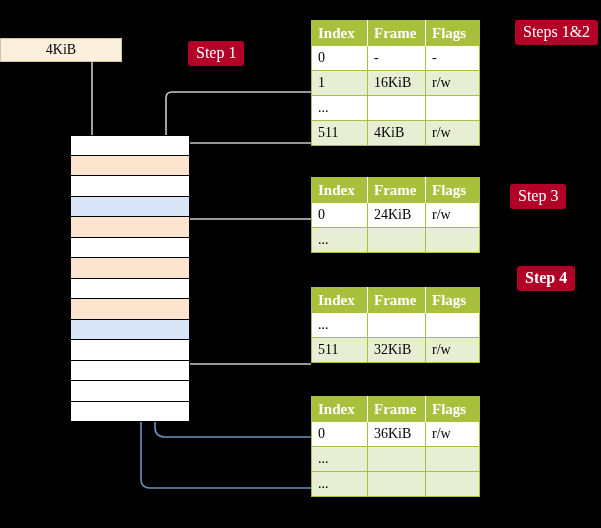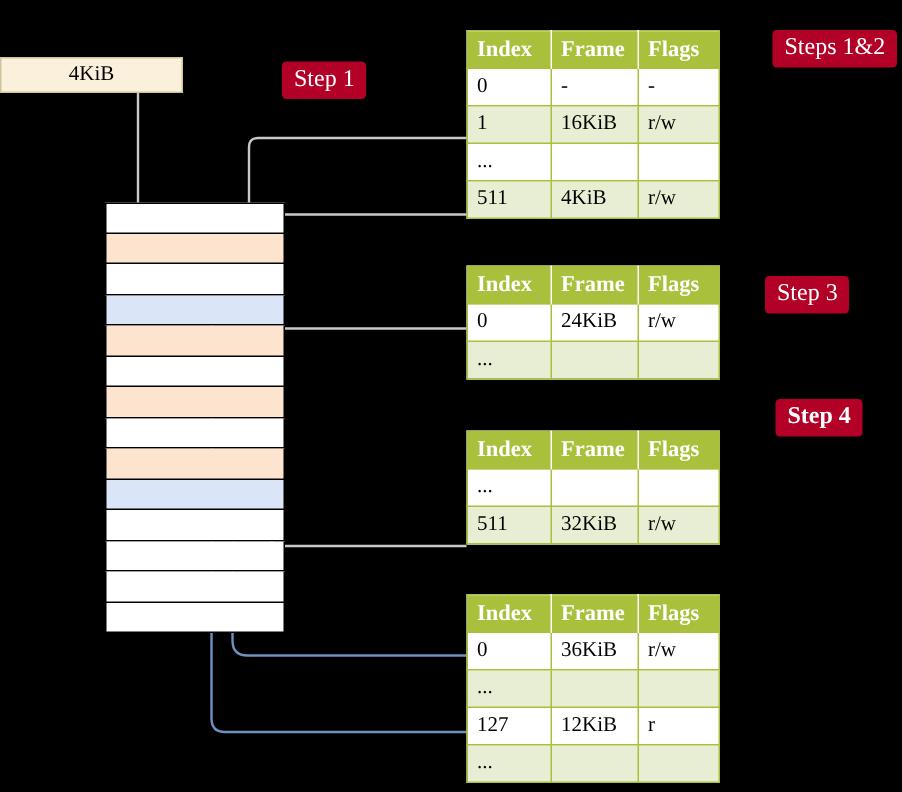--- a/index.html
+++ b/index.html
@@ -245,25 +245,20 @@
         <tr class="even">
           <td>0</td>
           <td>36KiB</td>
           <td>r/w</td>
         </tr>
         <tr class="odd">
           <td>...</td>
           <td></td>
           <td></td>
         </tr>
-        <tr class="even">
-          <td>127</td>
-          <td>12KiB</td>
-          <td>r</td>
-        </tr>
         <tr class="odd">
           <td>...</td>
           <td></td>
           <td></td>
         </tr>
       </tbody>
     </table>
 
 </div>
 

